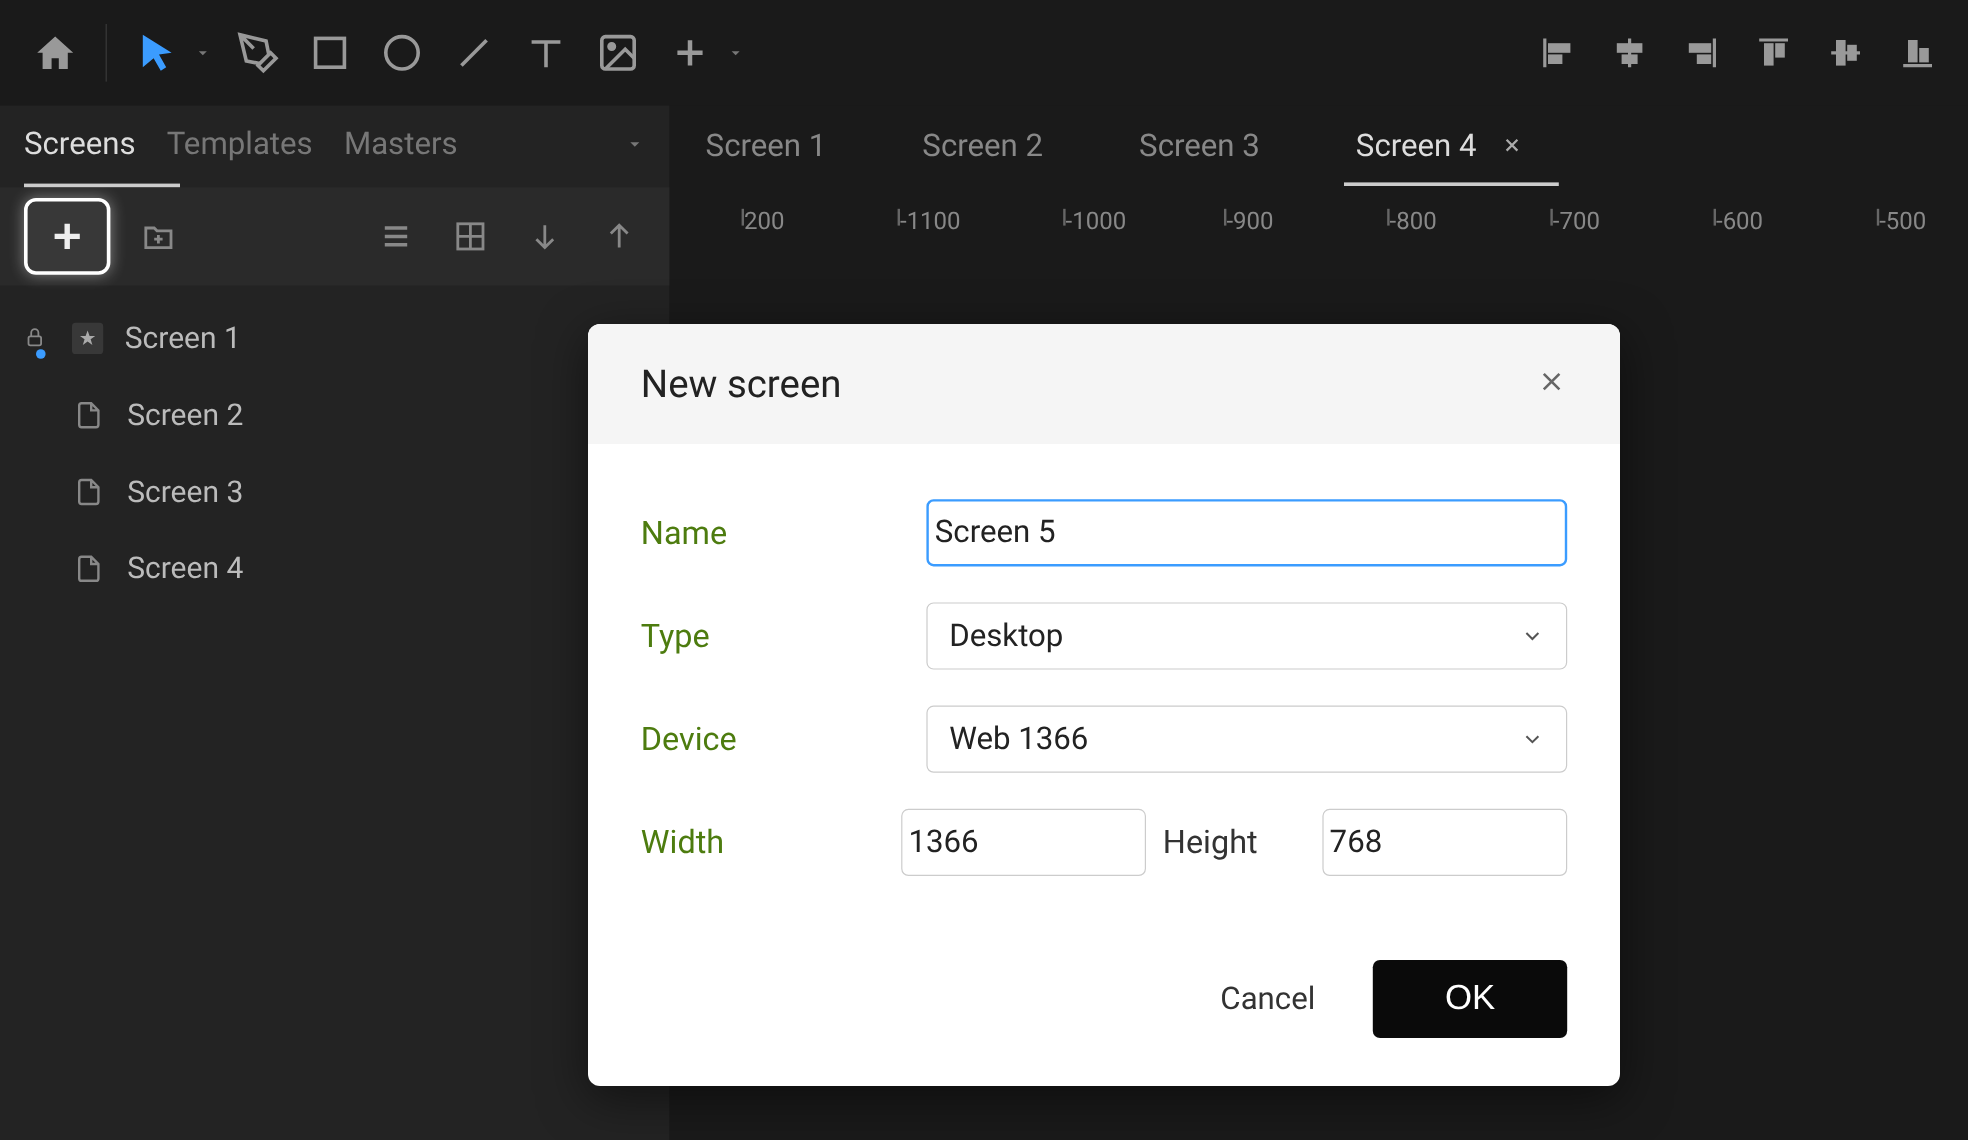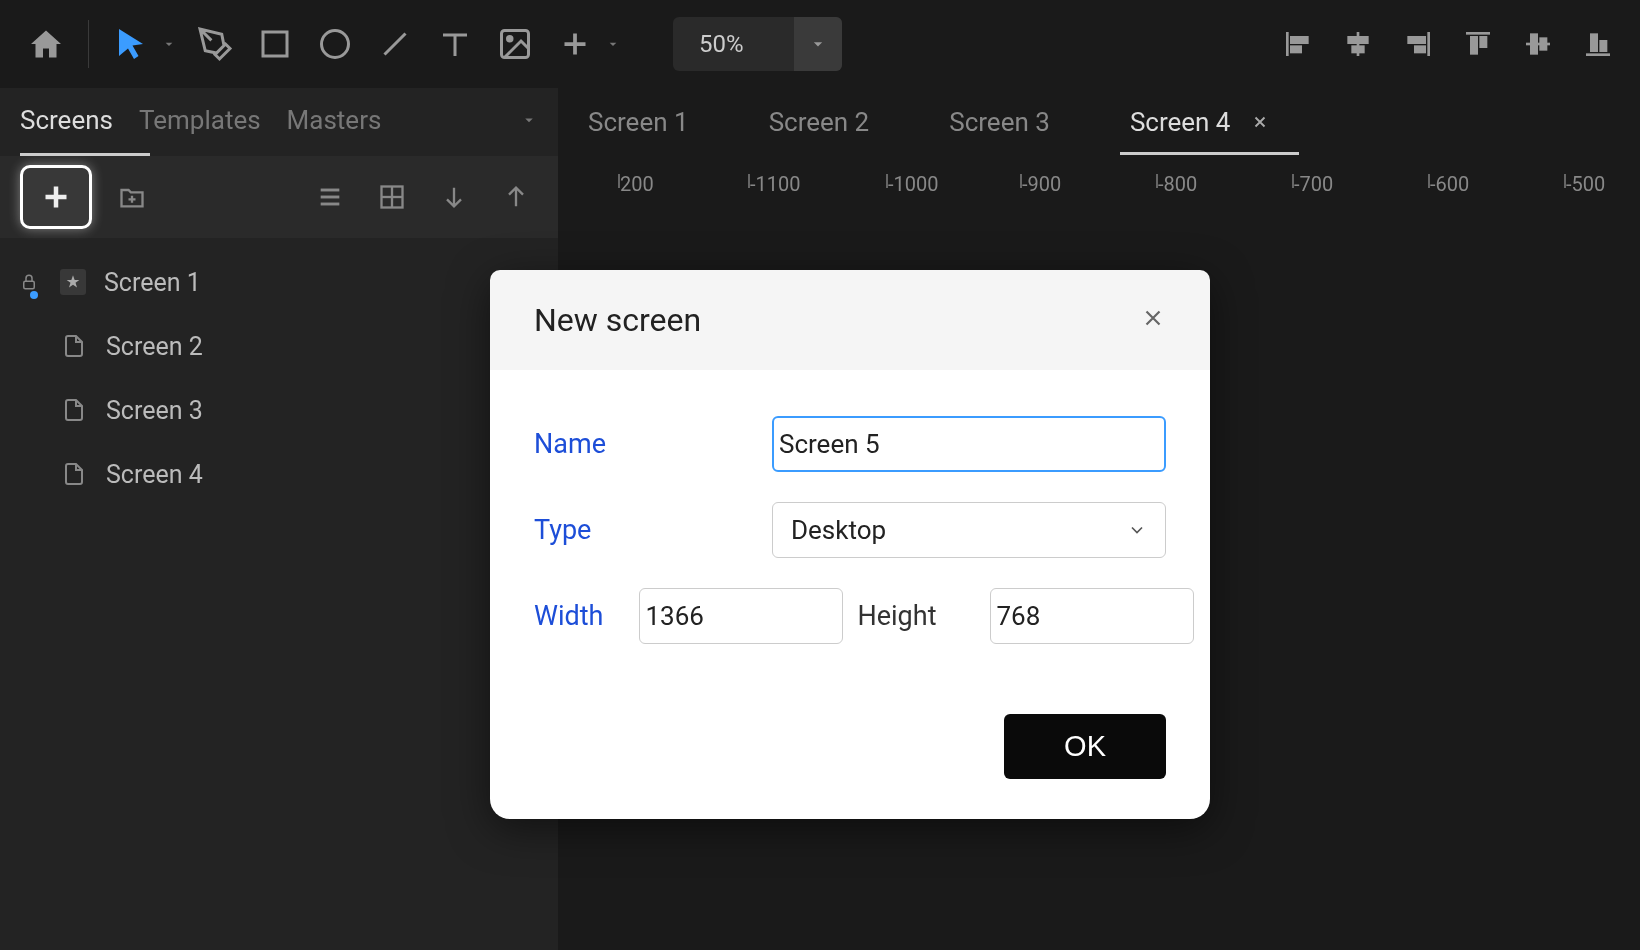--- a/index.html
+++ b/index.html
@@ -184,44 +184,44 @@
     align-items: center;
     justify-content: space-between;
   }
   .ruler-tick { width:2px; height:14px; background:#666; }
   .ruler-label { margin-top: 6px; }
   
   
   .dialog {
     position: absolute;
     top: 270px; left: 490px;
-    width: 720px;
+    width: 860px;
     background: #fff;
-    border-radius: 20px;
+    border-radius: 10px;
     box-shadow: 0 10px 40px rgba(0,0,0,0.5);
     color: #222;
   }
   .dialog-header {
     height: 100px;
     display:flex; align-items:center;
     padding: 0 44px;
     background: #f5f5f5;
     border-radius: 10px 10px 0 0;
   }
   .dialog-title { font-size: 32px; font-weight: 400; color:#222; }
   .dialog-close { margin-left:auto; color:#666; cursor:pointer; }
   .dialog-close svg { width:26px; height:26px; }
   
   .dialog-body { padding: 46px 44px 20px; }
   .form-row {
     display: flex;
     align-items: center;
     margin-bottom: 30px;
   }
-  .form-label { width: 238px; font-size: 27px; color:#1d4ed8; }
+  .form-label { width: 238px; font-size: 27px; color:#4d7c0f; }
   .form-label-inline { font-size: 27px; color:#333; margin: 0 18px 0 14px; }
   .form-input {
     flex: 1;
     height: 56px;
     border: 1px solid #ccc;
     border-radius: 6px;
     padding: 0 5px;
     font-size: 26px;
     color: #222;
     font-family: inherit;
@@ -312,28 +312,20 @@
     <svg viewBox="0 0 24 24" fill="none" stroke="currentColor" stroke-width="2.5">
         <path d="M12 5v14 M5 12h14"></path>
       </svg>
   </div>
   <div class="tool-dropdown">
     <svg viewBox="0 0 24 24" fill="currentColor">
         <path d="M7 10l5 5 5-5z"></path>
       </svg>
   </div>
 
-  <div class="zoom-control">
-    <span class="zoom-value">50%</span>
-    <div class="zoom-dd">
-      <svg viewBox="0 0 24 24" fill="currentColor">
-          <path d="M7 10l5 5 5-5z"></path>
-        </svg>
-    </div>
-  </div>
 
   <div class="toolbar-spacer"></div>
 
   <div class="align-group">
     <div class="align-icon">
       <svg viewBox="0 0 24 24" fill="none" stroke="currentColor" stroke-width="2">
           <line x1="4" y1="3" x2="4" y2="21"></line>
           <rect x="7" y="7" width="12" height="4" fill="currentColor"></rect>
           <rect x="7" y="14" width="7" height="4" fill="currentColor"></rect>
         </svg>
@@ -544,22 +536,32 @@
     <div class="form-row">
       <div class="form-label">Type</div>
       <div class="form-select">
         <span>Desktop</span>
         <svg viewBox="0 0 24 24" fill="none" stroke="currentColor" stroke-width="2">
             <path d="M6 9l6 6 6-6"></path>
           </svg>
       </div>
     </div>
     <div class="form-row">
+      <div class="form-label">Device</div>
+      <div class="form-select">
+        <span>Web 1366</span>
+        <svg viewBox="0 0 24 24" fill="none" stroke="currentColor" stroke-width="2">
+            <path d="M6 9l6 6 6-6"></path>
+          </svg>
+      </div>
+    </div>
+    <div class="form-row">
       <div class="form-label">Width</div>
       <input class="form-input short" value="1366" style="">
       <div class="form-label-inline">Height</div>
       <input class="form-input short" value="768" style="">
     </div>
   </div>
   <div class="dialog-footer">
+    <div class="btn-cancel">Cancel</div>
     <button class="btn-ok">OK</button>
   </div>
 </div>
 
 </body></html>

